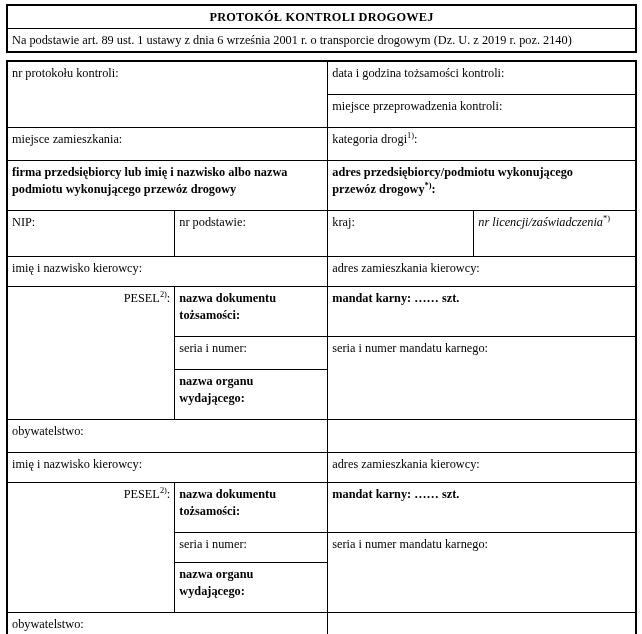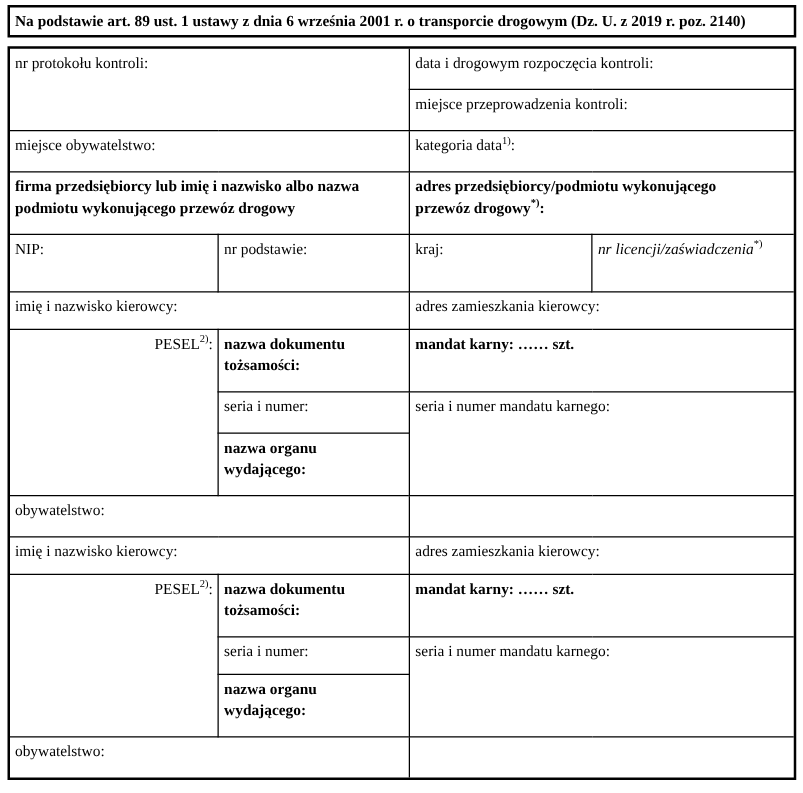--- a/index.html
+++ b/index.html
@@ -67,21 +67,20 @@
     font-size: 13.2px;
     letter-spacing: 0.25px;
     padding: 5px 4px 6px 4px;
     line-height: 17px;
   }
   .legal-cell {
     font-size: 12.4px;
     padding: 3px 4px 4px 5px;
     line-height: 17px;
     white-space: nowrap;
-    font-weight: bold;
   }
   .h-mid    { height: 27px; border-radius: 20px; }
   .h-two    { height: 44px; font-weight: bold; }
   .h-short  { height: 24px; }
   .h-pesel  { height: 46px; text-align: right; }
   .h-blank  { height: 40px; margin-top: 15px; }
 
   sup {
     font-size: 8.4px;
     vertical-align: super;
@@ -94,49 +93,52 @@
 <body>
 
 <div class="page">
 
   <div class="frame">
     <table class="form">
       <colgroup>
           <col style="width:100%">
         </colgroup>
       <tbody>
+        <tr>
+          <td class="title-cell">PROTOKÓŁ KONTROLI DROGOWEJ</td>
+        </tr>
         <tr>
           <td class="legal-cell">Na podstawie art. 89 ust. 1 ustawy z dnia 6 września 2001 r. o transporcie drogowym (Dz. U. z 2019 r. poz. 2140)</td>
         </tr>
       </tbody>
     </table>
   </div>
 
   <div class="frame">
     <table class="form">
       <colgroup>
         <col style="width:26.6%">
         <col style="width:24.4%">
         <col style="width:23.3%">
         <col style="width:25.7%">
       </colgroup>
       <tbody>
 
         <tr>
           <td class="h-mid" colspan="2" rowspan="2">nr protokołu kontroli:</td>
-          <td class="h-mid" colspan="2">data i drogowym rozpoczęcia kontroli:</td>
+          <td class="h-mid" colspan="2">data i godzina tożsamości kontroli:</td>
         </tr>
 
         <tr>
           <td class="h-mid" colspan="2">miejsce przeprowadzenia kontroli:</td>
         </tr>
 
         <tr>
-          <td class="h-mid" colspan="2">miejsce obywatelstwo:</td>
-          <td class="h-mid" colspan="2"><span>kategoria data</span><sup>1)</sup><span>:</span></td>
+          <td class="h-mid" colspan="2">miejsce zamieszkania:</td>
+          <td class="h-mid" colspan="2"><span>kategoria drogi</span><sup>1)</sup><span>:</span></td>
         </tr>
 
         <tr>
           <td class="h-two" colspan="2">
             <div>firma przedsiębiorcy lub imię i nazwisko albo nazwa</div>
             <div>podmiotu wykonującego przewóz drogowy</div>
           </td>
           <td class="h-two" colspan="2">
             <div>adres przedsiębiorcy/podmiotu wykonującego</div>
             <div><span>przewóz drogowy</span><sup>*)</sup><span>:</span></div>

